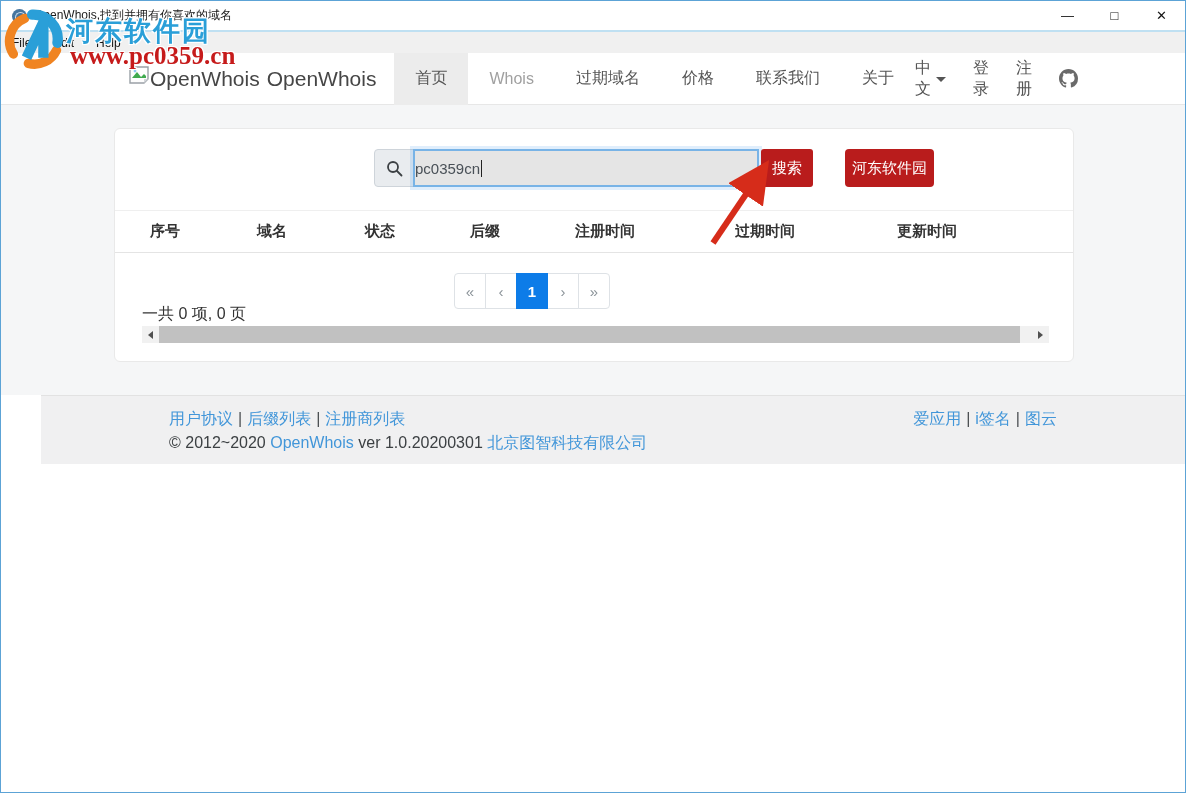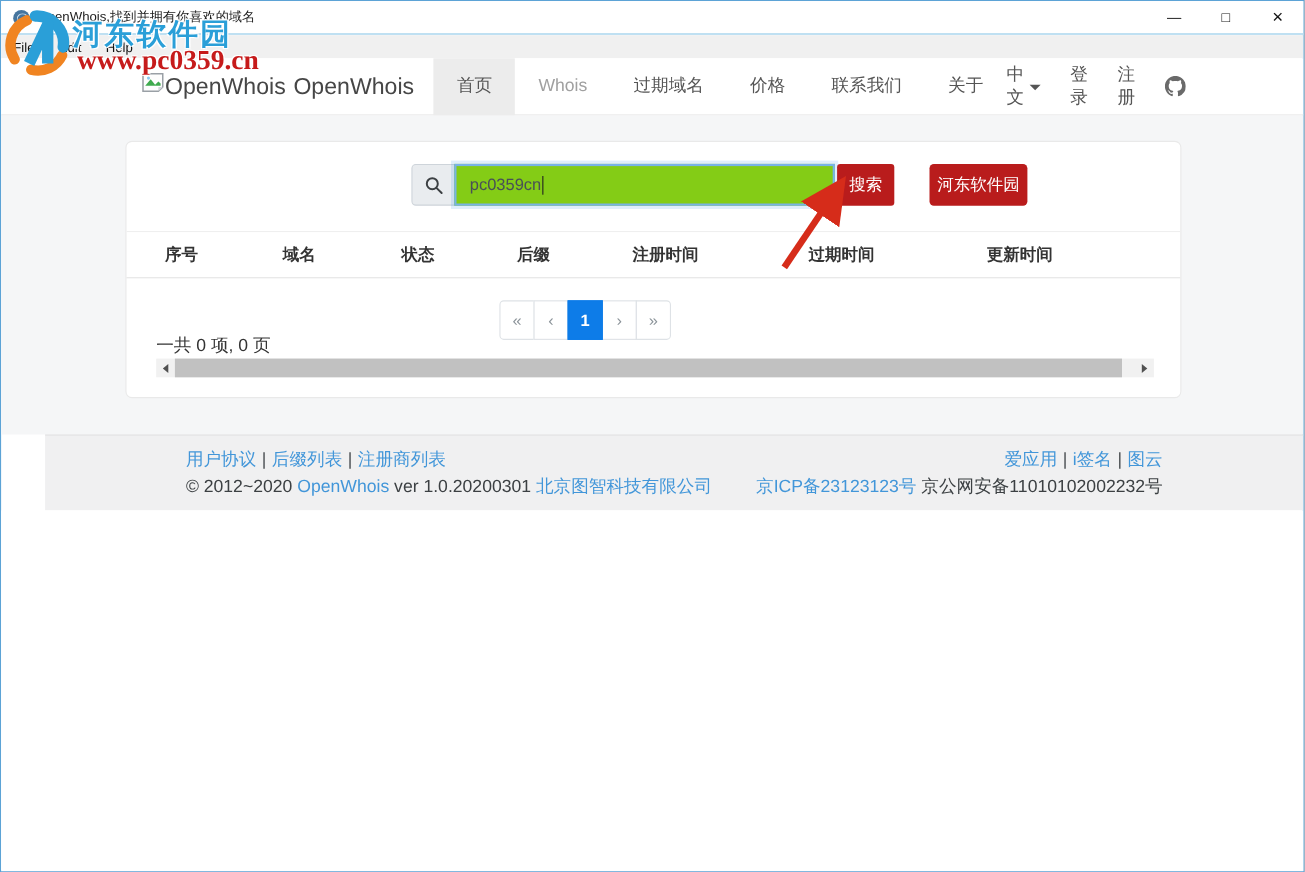--- a/index.html
+++ b/index.html
@@ -47,23 +47,23 @@
   .gh-icon svg{ display:block; }
 
   
   .main{ position:absolute; top:104px; left:0; right:0; height:290px; background:#f5f6f7; }
   .card{ position:absolute; left:113px; top:23px; width:960px; height:234px; background:#fff;
     border:1px solid #e9e9e9; border-radius:6px; }
 
   .search-row{ position:absolute; left:259px; top:20px; height:38px; display:flex; align-items:stretch; }
   .icon-box{ width:40px; background:#e9ecef; border:1px solid #ced4da; border-radius:4px 0 0 4px;
     display:flex; align-items:center; justify-content:center; }
-  .search-input{ width:346px; margin-left:-1px; background:#84cc16; border:2px solid #78b3e6;
+  .search-input{ width:346px; margin-left:-1px; background:#e5e5e5; border:2px solid #78b3e6;
     box-shadow:0 0 0 3px rgba(13,126,232,.13); display:flex; align-items:center;
-    padding-left:12px; font-size:15px; color:#495057; }
+    font-size:15px; color:#495057; }
   .text-cursor{ width:1px; height:17px; background:#222; margin-left:1px; }
   .btn-dark{ background:#b91c1c; color:#fff; border:none; border-radius:4px; font-size:15px;
     display:flex; align-items:center; justify-content:center;
     font-family:"Liberation Sans","DejaVu Sans",sans-serif; }
   .btn-search{ width:52px; margin-left:2px; border-radius:3px; }
   .btn-advanced{ position:absolute; left:730px; top:20px; width:89px; height:38px; }
 
   .thead{ position:absolute; left:0; right:0; top:81px; height:43px;
     border-top:1px solid #efefef; border-bottom:1px solid #e4e4e4;text-align:center; }
   .th{ position:absolute; top:0; height:100%; display:flex; align-items:center;
@@ -224,24 +224,20 @@
         <span>© 2012~2020</span>
         <span class="lnk">OpenWhois</span>
         <span>ver 1.0.20200301</span>
         <span class="lnk">北京图智科技有限公司</span>
       </div>
     </div>
     <div class="f-right">
       <div>
         <span class="lnk">爱应用</span><span class="sep">|</span><span class="lnk">i签名</span><span class="sep">|</span><span class="lnk">图云</span>
       </div>
-      <div>
-        <span class="lnk">京ICP备23123123号</span>
-        <span>京公网安备11010102002232号</span>
-      </div>
     </div>
   </div>
 
   <div class="below-footer"></div>
 
   <svg class="arrow-annotation" width="90" height="95" viewBox="0 0 90 95">
     <defs>
       <marker id="ah" markerWidth="7" markerHeight="7" refX="4" refY="3.5" orient="auto">
         <path d="M0 0 L7 3.5 L0 7 z" fill="#d62c1a"></path>
       </marker>

